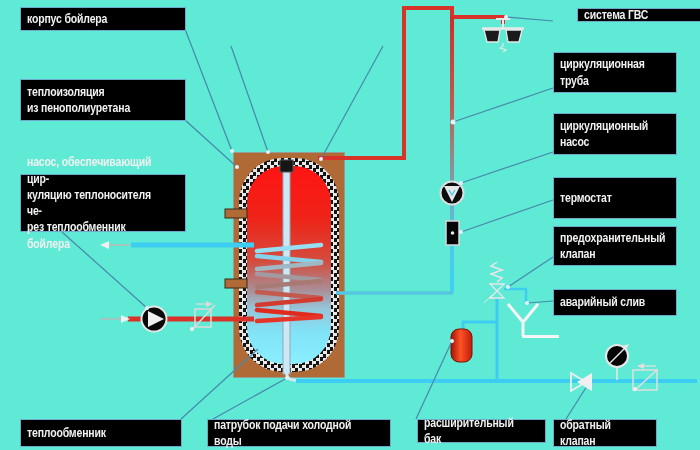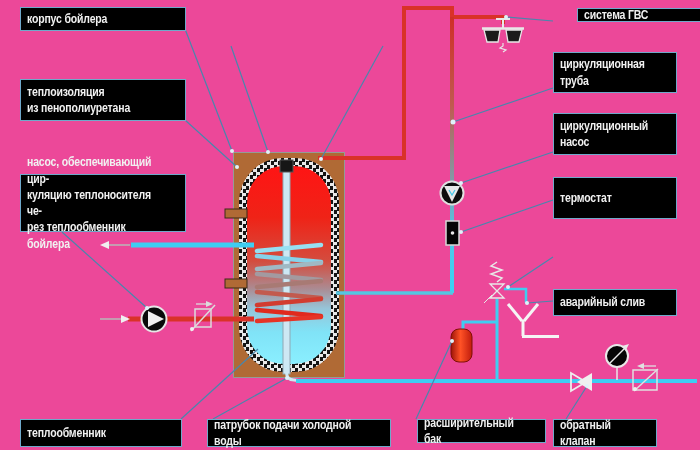--- a/index.html
+++ b/index.html
@@ -1,17 +1,17 @@
 <!DOCTYPE html>
 <html><head>
 <meta charset="utf-8">
 <style>
   html,body{margin:0;padding:0;background:#000;}
   #stage{
-    position:relative;width:700px;height:450px;background:#ec4899;
+    position:relative;width:700px;height:450px;background:#5eead4;
     overflow:hidden;font-family:"Liberation Sans",sans-serif;
   }
   .label{
     position:absolute;box-sizing:border-box;background:#000;
     border:1.5px solid #6fa9cb;color:#f1f1f1;
     display:flex;align-items:center;
     padding:3px 6px;z-index:30;
   }
   .label span{
     font-weight:700;font-size:12.5px;line-height:1.3;
@@ -233,20 +233,24 @@
 
   <div class="label" style="left:553px;top:113px;width:124px;height:42px">
     <span>циркуляционный
 насос</span>
     </div>
 
   <div class="label" style="left:553px;top:177px;width:124px;height:42px">
     <span>термостат</span>
     </div>
 
+  <div class="label" style="left:553px;top:226px;width:124px;height:40px">
+    <span>предохранительный
+клапан</span>
+    </div>
 
   <div class="label" style="left:20px;top:79px;width:166px;height:42px">
     <span>теплоизоляция
 из пенополиуретана</span>
     </div>
 
   <div class="label" style="left:553px;top:289px;width:124px;height:27px">
     <span>аварийный слив</span>
     </div>
 

